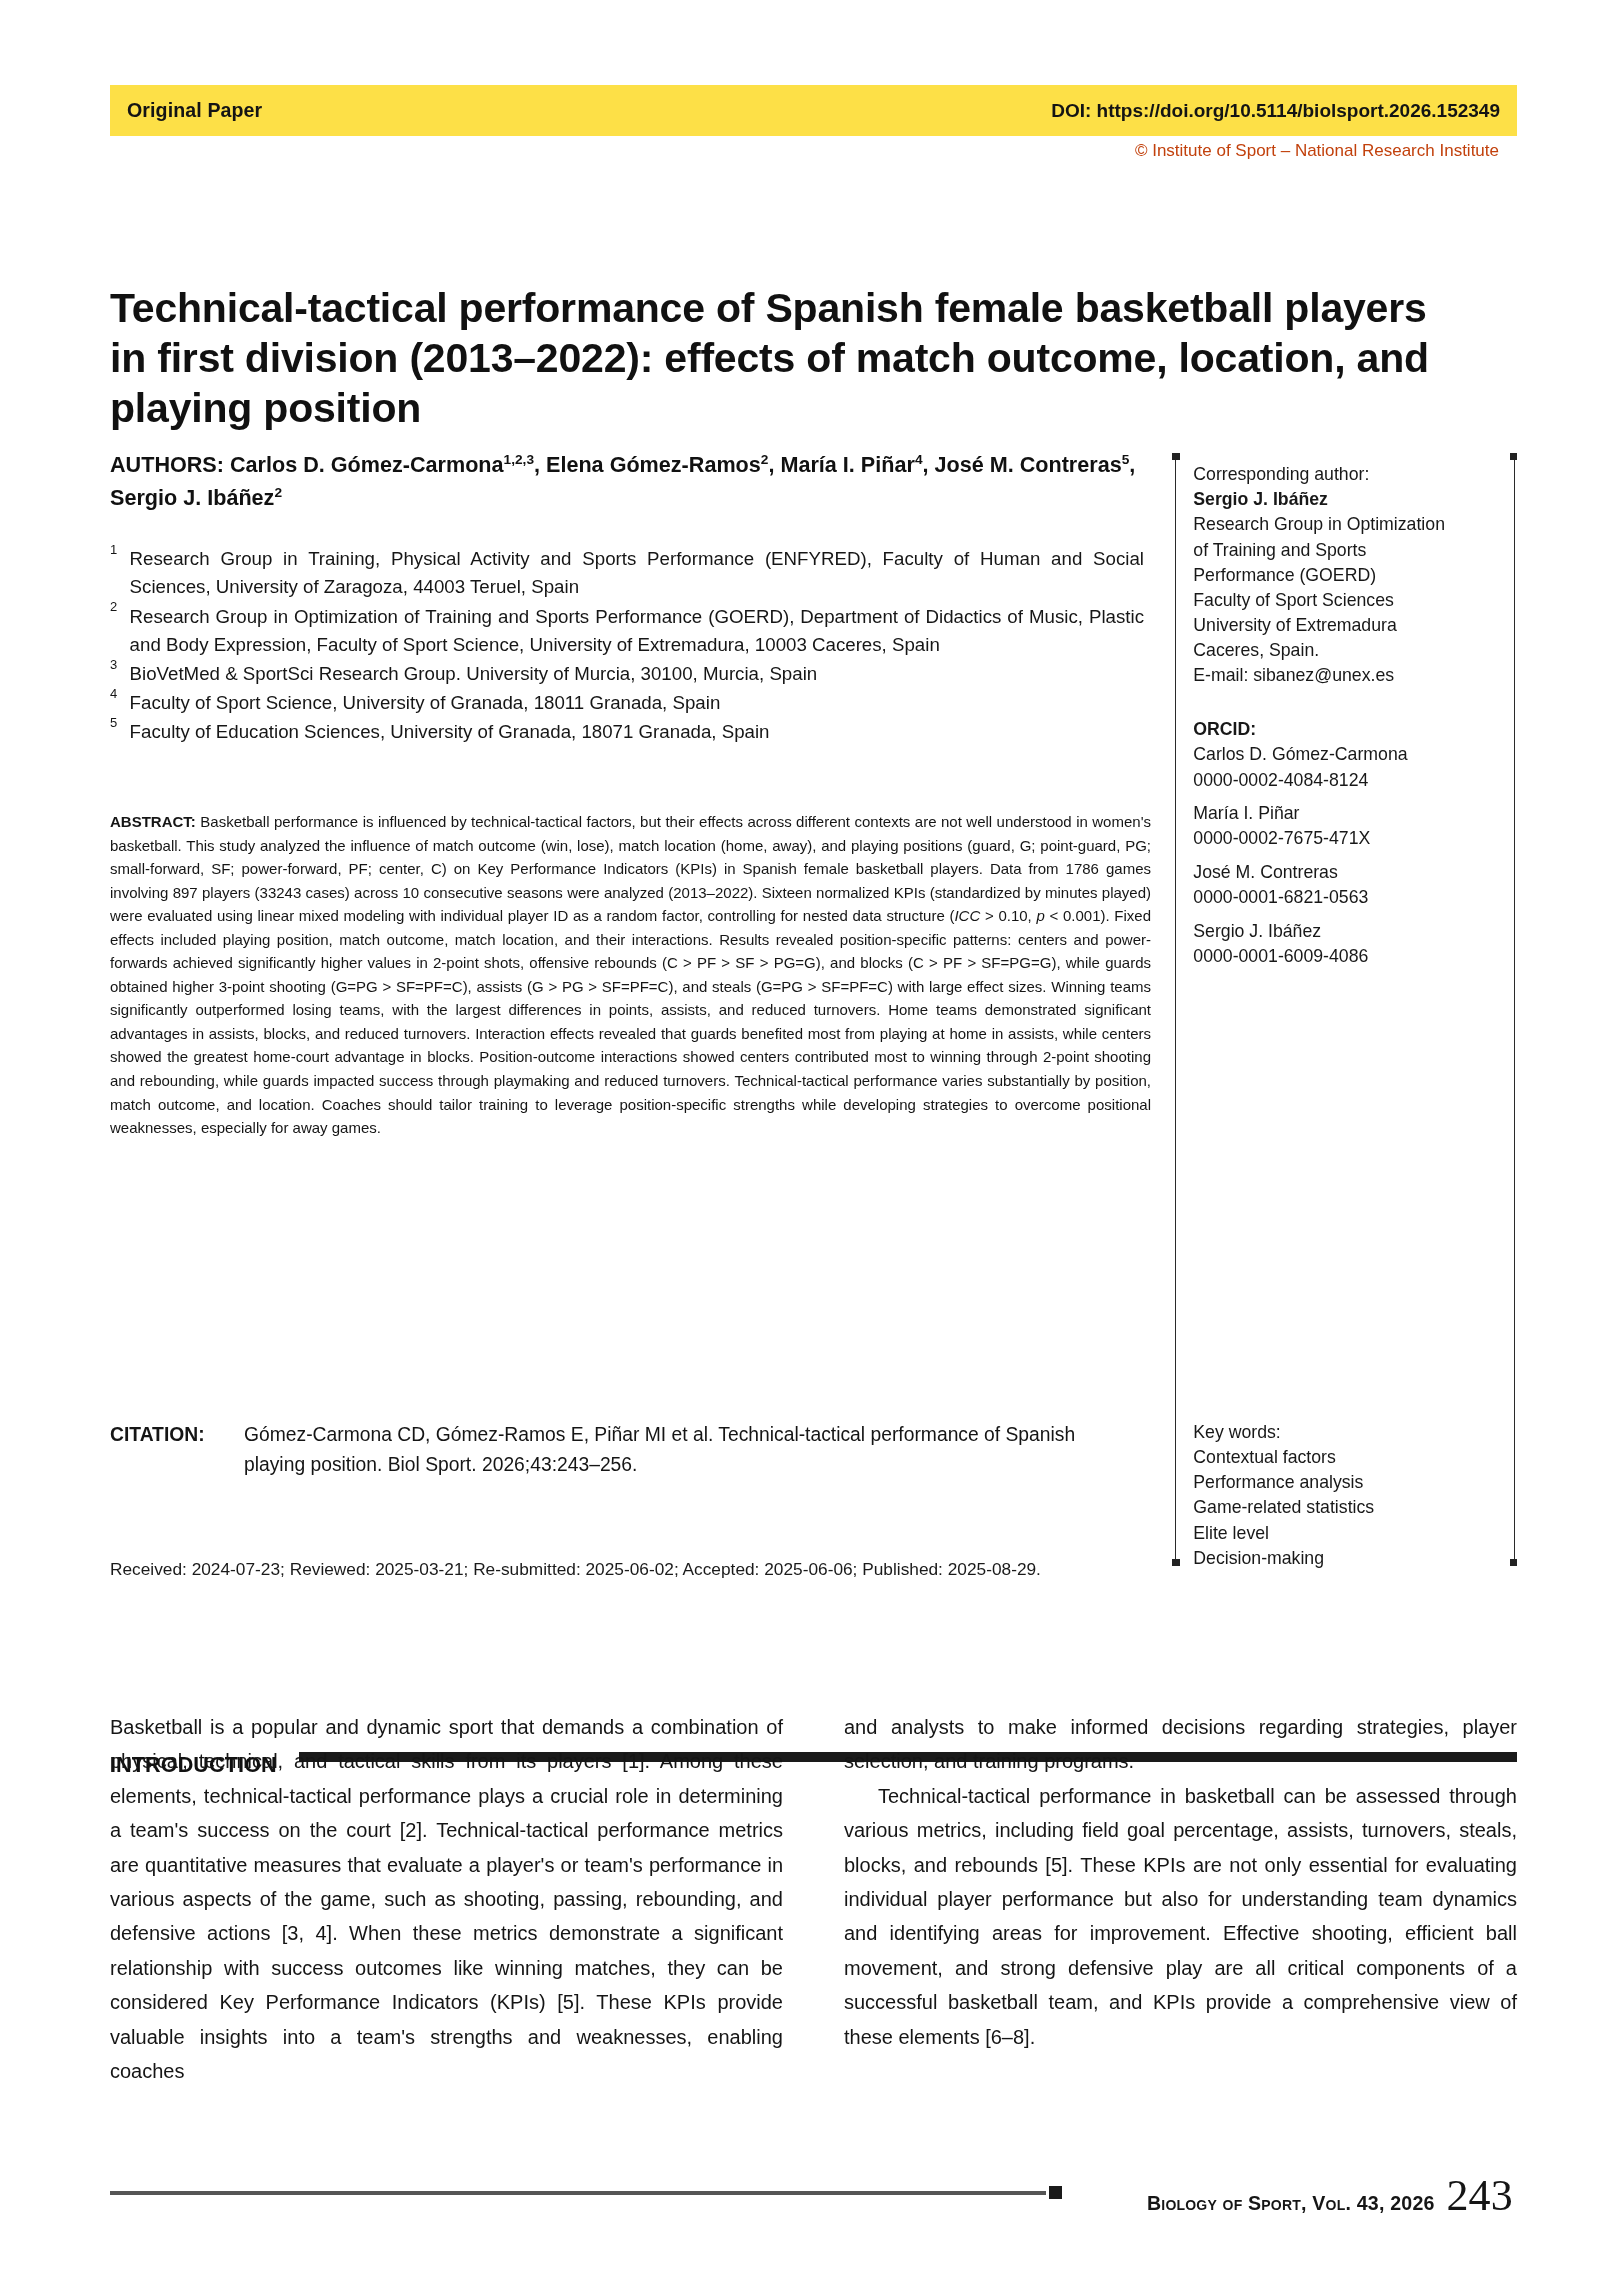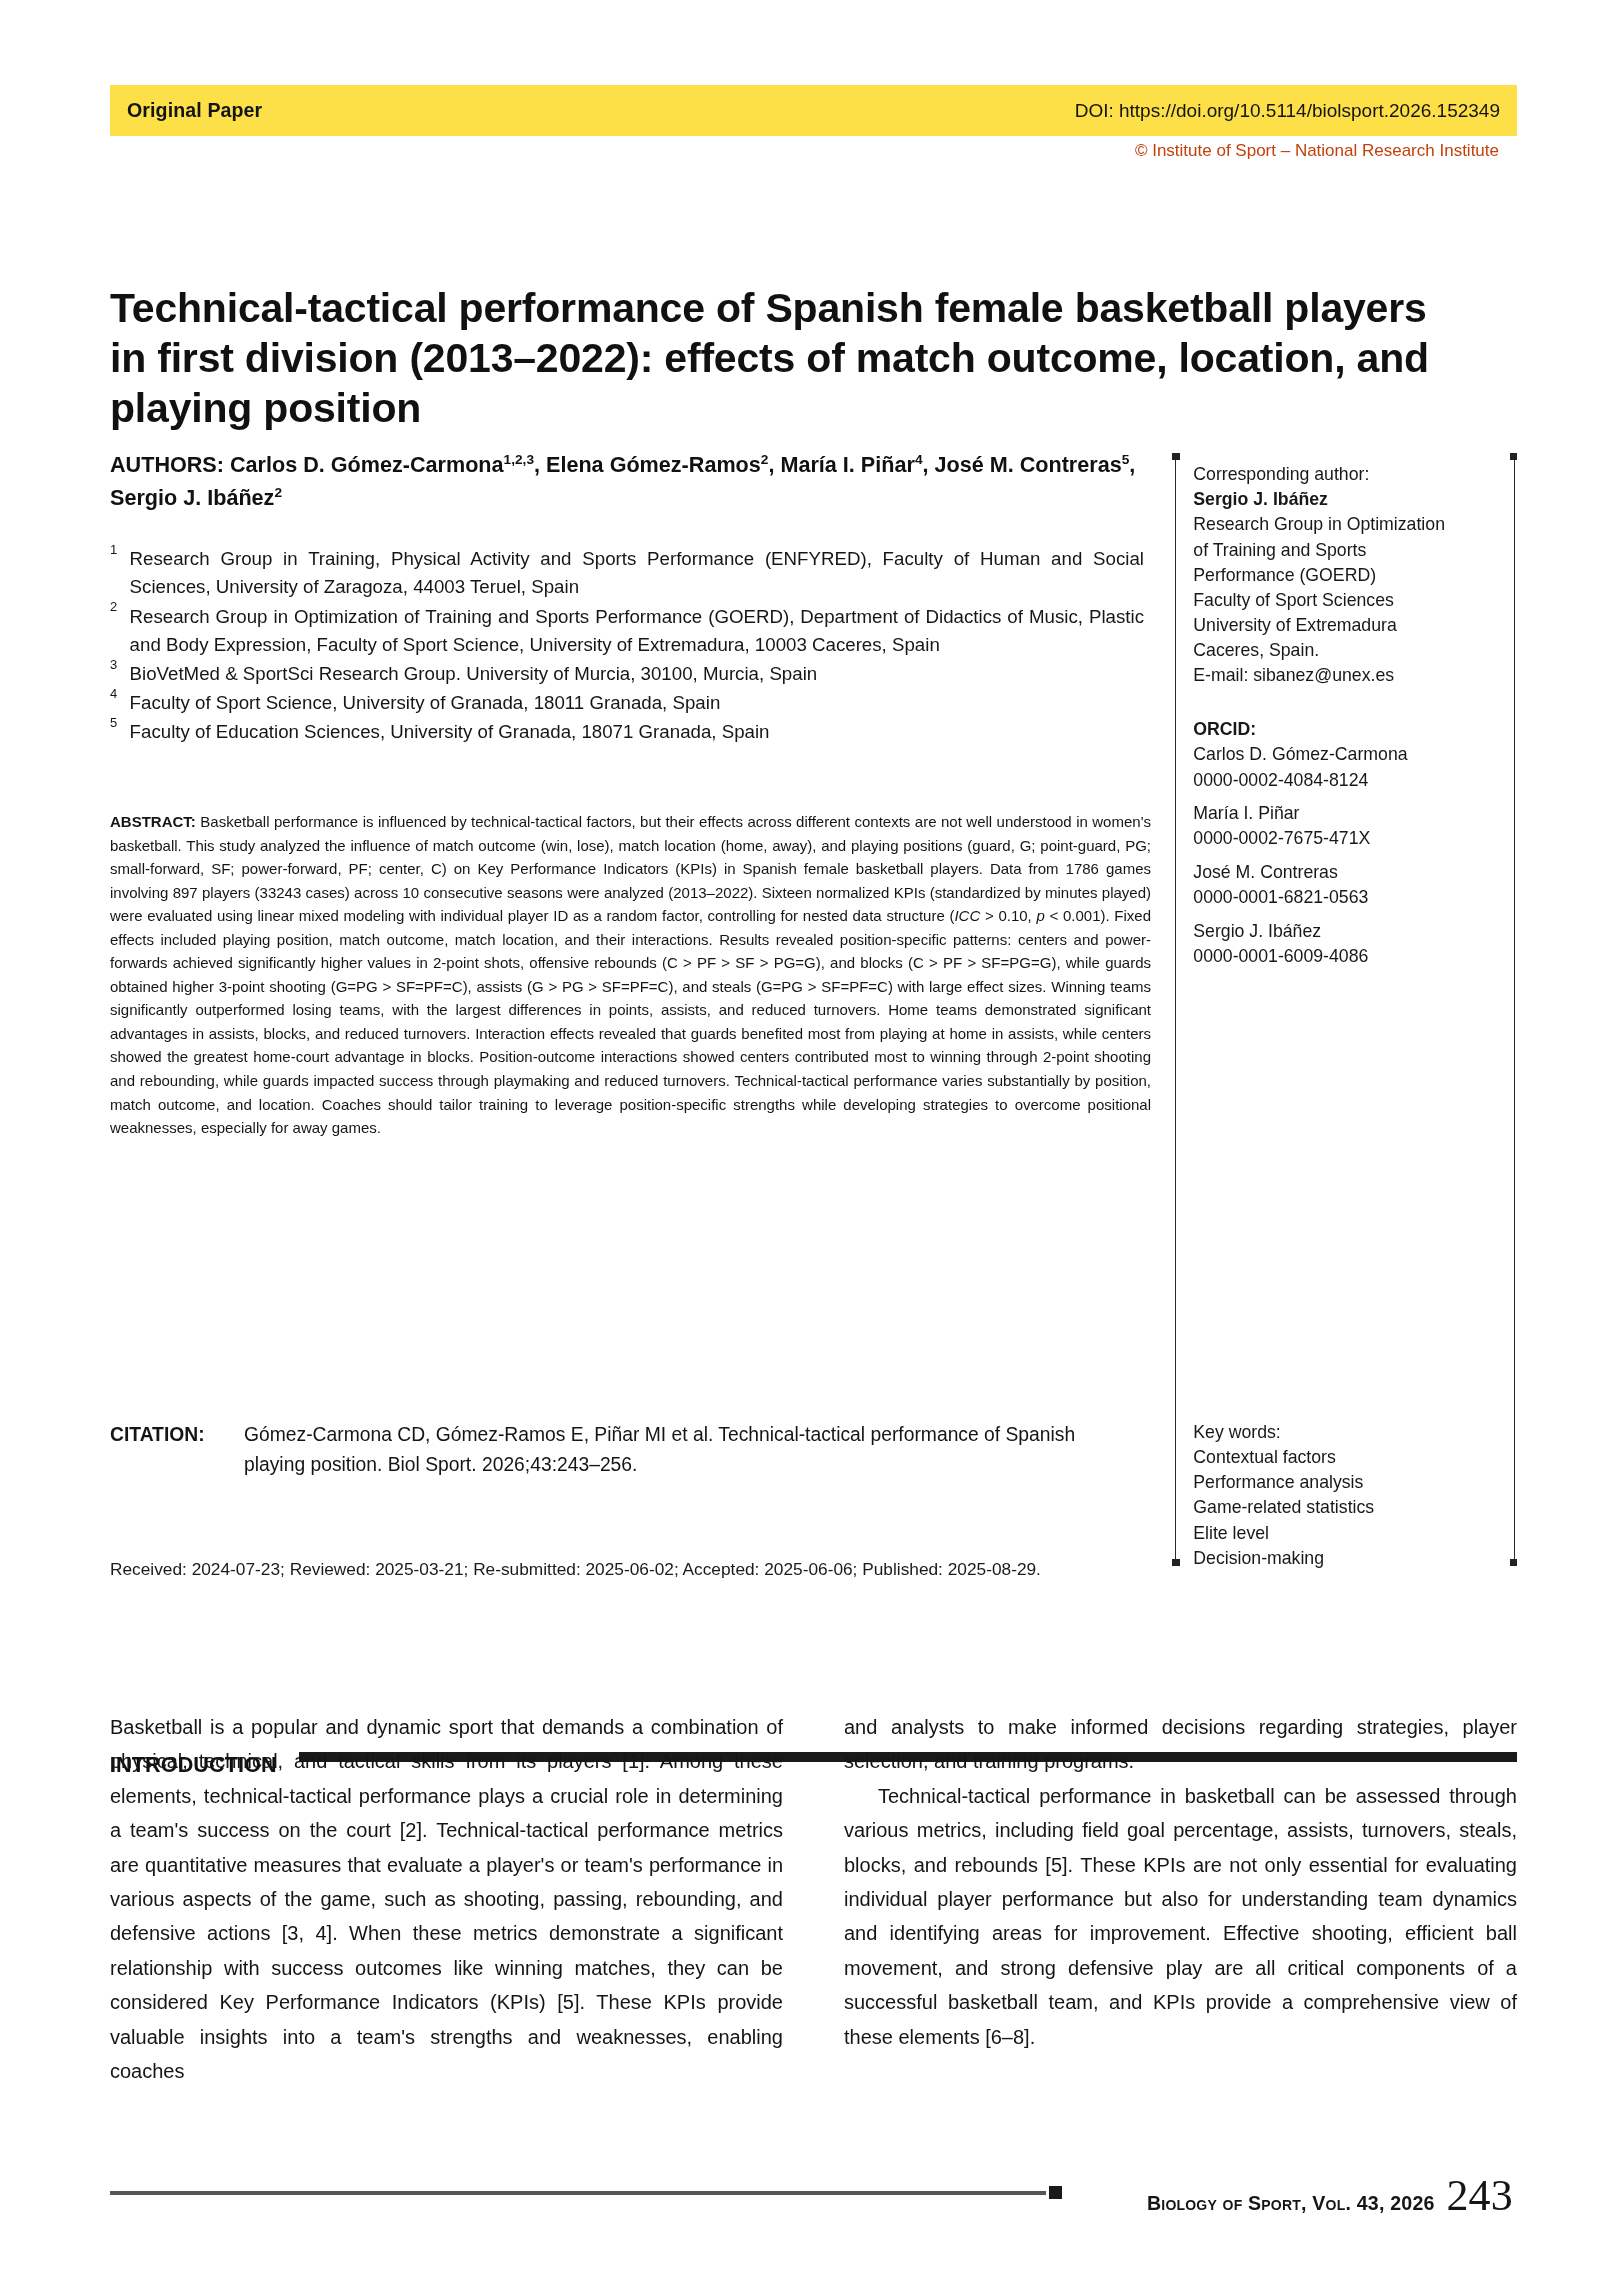--- a/index.html
+++ b/index.html
@@ -37,21 +37,21 @@
     padding: 0 17px 0 17px;
   }
   .header-left {
     font-size: 19.6px;
     font-weight: bold;
     letter-spacing: 0.1px;
     color: #141414;
   }
   .header-right {
     font-size: 19px;
-    font-weight: normal;
+    font-weight: bold;
     color: #141414;
   }
   .copyright-line {
     position: absolute;
     right: 124px;
     top: 141px;
     font-size: 17px;
     color: #c2410c;
     text-align: right;
   }

